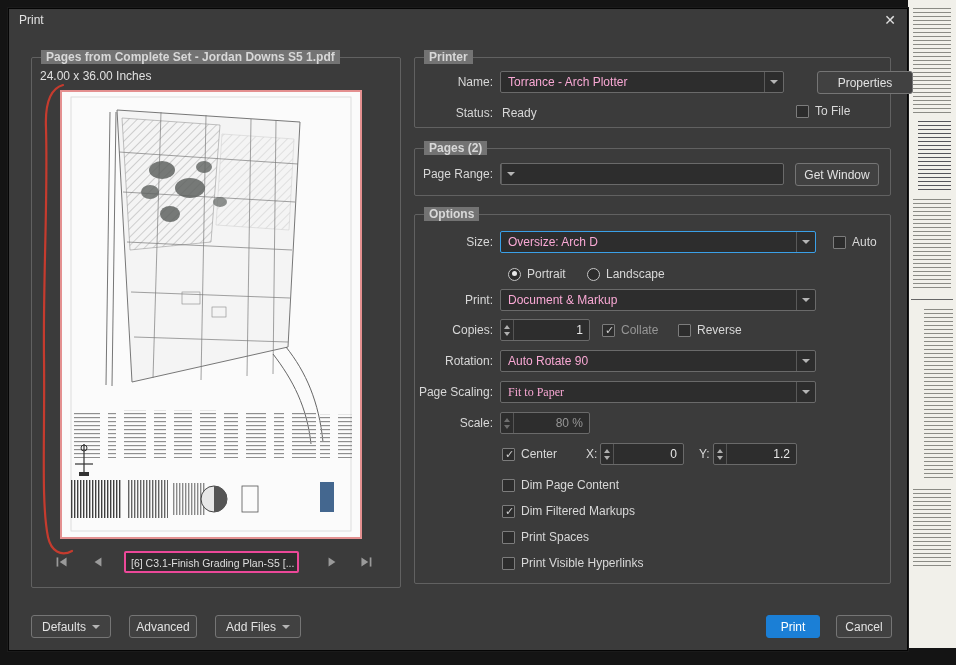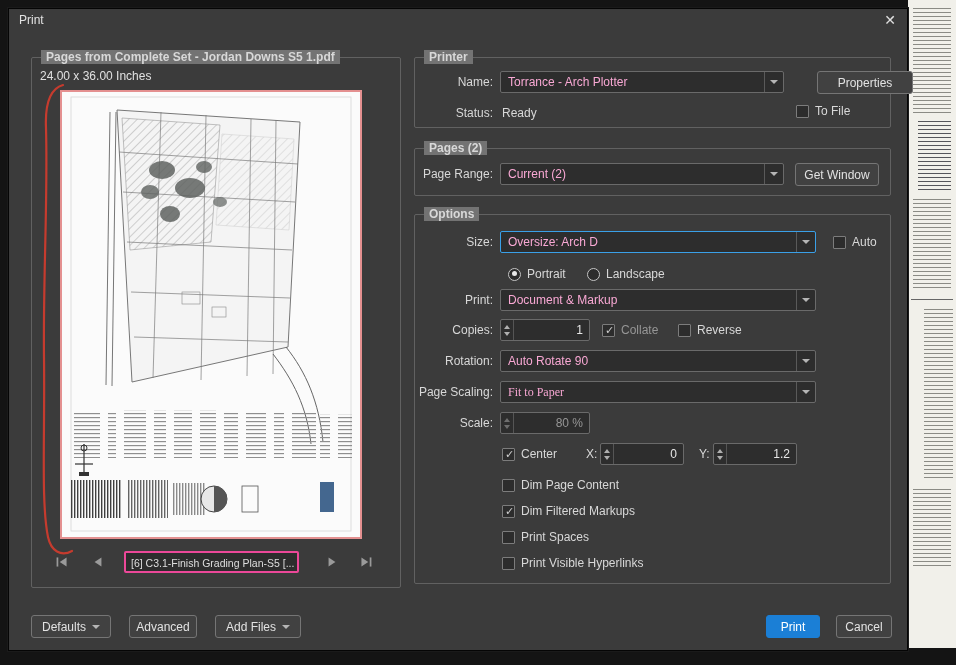--- a/index.html
+++ b/index.html
@@ -254,21 +254,20 @@
     <div class="cb-wrap" style="left:381px; top:46px;">
       <span class="cb"></span>
       <span class="cb-label">To File</span>
     </div>
   </div>
 
   <div class="group" style="left:405px; top:139px; width:477px; height:48px;">
     <span class="glabel">Pages (2)</span>
     <div class="lbl r" style="left:0; top:18px; width:78px;">Page Range:</div>
     <div class="dd" style="left:85px; top:14px; width:284px;">
-      <span class="dd-text">Current (2)</span>
       <span class="dd-btn">
           <i class="tri-dn"></i>
         </span>
     </div>
     <button class="btn" style="left:380px; top:14px; width:84px;">
       <span>Get Window</span>
     </button>
   </div>
 
   <div class="group" style="left:405px; top:205px; width:477px; height:370px;">

